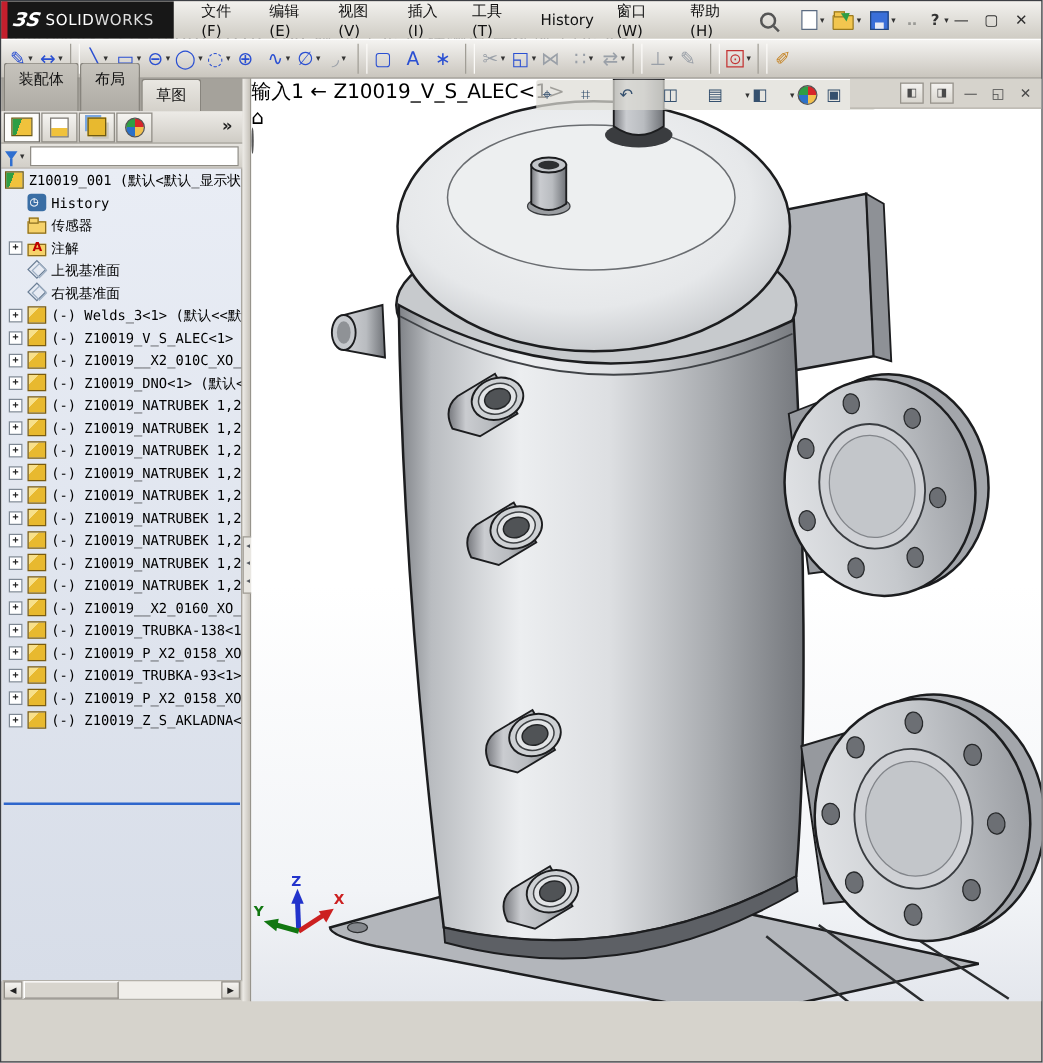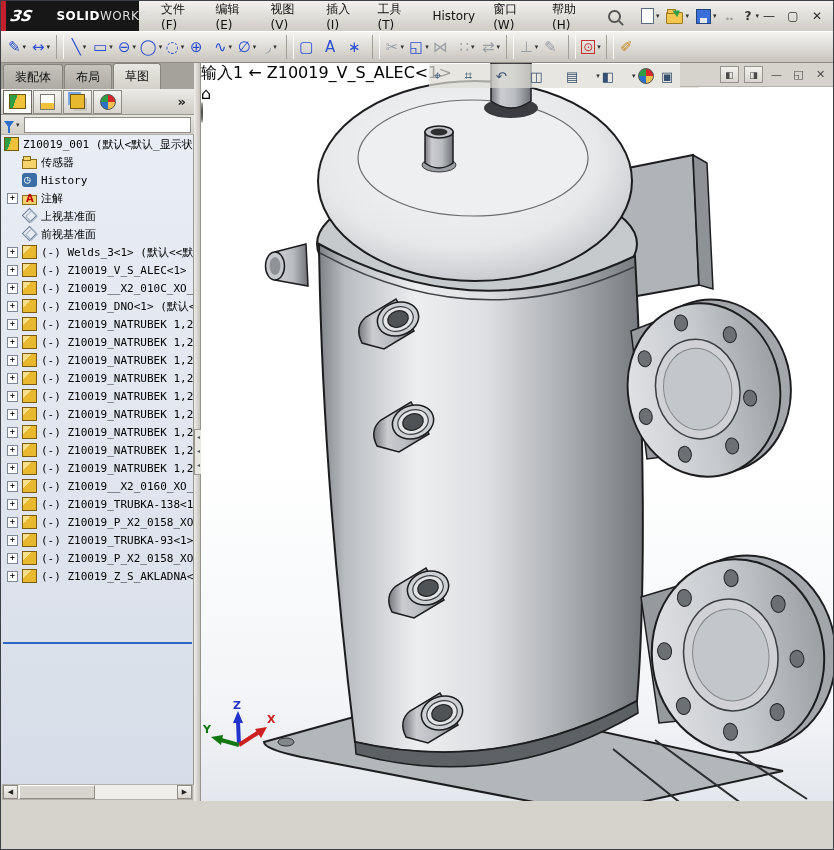--- a/index.html
+++ b/index.html
@@ -3,21 +3,21 @@
 <meta charset="utf-8">
 <style>
   html,body{margin:0;padding:0;background:#7a7d82;font-family:"DejaVu Sans",sans-serif;}
   .app{position:relative;width:834px;height:850px;background:#d6d3cc;overflow:hidden;border:1px solid #3c3f44;box-sizing:border-box;}
   
   .titlebar{position:absolute;top:0;left:0;right:0;height:30px;background:linear-gradient(#f2f1ee,#cfccc4);display:flex;align-items:center;}
   .redbar{position:absolute;left:0;top:0;width:5px;height:30px;background:#c e;}
   .redbar{background:#c41f2d;}
   .logoblock{width:138px;height:30px;background:#171717;color:#fff;display:flex;align-items:center;padding-left:10px;box-sizing:border-box;flex:none;}
   .logomark{font-style:italic;font-weight:bold;font-size:15px;transform:skewX(-12deg);margin-right:4px;}
-  .logobold{font-weight:bold;font-size:12px;letter-spacing:.5px;margin-left:20px;}
+  .logobold{font-weight:normal;font-size:12px;letter-spacing:.5px;}
   .logolight{font-weight:normal;font-size:12px;color:#ddd;letter-spacing:.5px;}
   .menus{display:flex;align-items:center;margin-left:14px;gap:2px;}
   .menuitem{font-size:12px;color:#111;padding:3px 8px;}
   .search-icon{width:9px;height:9px;border:2px solid #555;border-radius:50%;position:relative;margin-left:10px;display:inline-block;}
   .search-icon::after{content:"";position:absolute;width:6px;height:2px;background:#555;transform:rotate(45deg);right:-5px;bottom:-3px;}
   .quickbar{display:flex;align-items:center;margin-left:18px;gap:3px;}
   .qbtn{display:flex;align-items:center;padding:2px 2px;}
   .dd{font-size:7px;color:#333;margin-left:2px;}
   .qnew{width:11px;height:14px;background:#fff;border:1px solid #5a6a80;}
   .qopen{width:15px;height:10px;background:#f2c64f;border:1px solid #9a7a1f;border-radius:1px;position:relative;margin-top:3px;}
@@ -31,21 +31,21 @@
   .winbtn{font-size:12px;color:#2e2e2e;width:16px;text-align:center;}
   
   .toolbar2{position:absolute;top:30px;left:0;right:0;height:32px;background:linear-gradient(#f4f3f1,#c9c5bd);border-top:1px solid #fff;border-bottom:1px solid #8f8c85;display:flex;align-items:center;padding:0 4px;box-sizing:border-box;}
   .tbtn{height:24px;min-width:24px;display:flex;align-items:center;justify-content:center;font-size:15px;}
   .tbtn .tg{line-height:1;}
   .blue{color:#2a4fd2;} .gray{color:#9aa0a8;} .red{color:#c33333;} .multi{color:#c7872a;}
   .boxed .tg{border:1px solid #c33333;padding:0 1px;font-size:12px;}
   .sep{min-width:0;width:6px;height:24px;border-left:1px solid #a19e96;border-right:1px solid #fbfaf8;margin:0 3px;}
   
   .tabstrip{position:absolute;top:62px;left:0;width:200px;height:26px;background:#a5a29b;display:flex;align-items:flex-end;padding-left:2px;box-sizing:border-box;}
-  .tab{font-size:12px;color:#111;padding:4px 11px 3px;background:linear-gradient(#c6c3bc,#aeaba4);border:1px solid #87847d;border-bottom:none;border-radius:3px 3px 0 0;margin-right:1px;}
+  .tab{font-size:12px;color:#111;padding:4px 11px 17px;background:linear-gradient(#c6c3bc,#aeaba4);border:1px solid #87847d;border-bottom:none;border-radius:3px 3px 0 0;margin-right:1px;}
   .tab.active{background:linear-gradient(#e9e7e2,#d4d1ca);padding-bottom:4px;}
   
   .featstrip{position:absolute;top:88px;left:0;width:193px;height:26px;background:linear-gradient(#edebe7,#cfccc5);border-bottom:1px solid #9a978f;display:flex;align-items:center;padding:0 2px;box-sizing:border-box;}
   .fmtab{width:27px;height:22px;border:1px solid #8f8c85;background:linear-gradient(#f5f4f1,#d9d6cf);display:flex;align-items:center;justify-content:center;margin-right:1px;}
   .fmtab.pressed{background:#fdfdfc;border-color:#6f6c66;}
   .fm-asm{width:15px;height:13px;background:linear-gradient(110deg,#2f9e44 0 38%,#f0c23c 38%);border:1px solid #6e5a12;}
   .fm-prop{width:13px;height:14px;background:linear-gradient(#fff 0 55%,#f0c23c 55%);border:1px solid #7d7a74;}
   .fm-conf{width:13px;height:13px;position:relative;background:#e8b92f;border:1px solid #6e5a12;box-shadow:-3px -3px 0 -1px #7ba7e0,3px 3px 0 -1px #c9c6bf;}
   .fm-ball,.hu-ball{width:14px;height:14px;border-radius:50%;background:conic-gradient(#d8262a 0 25%,#f2c14e 25% 50%,#2c71c9 50% 75%,#2f9e44 75%);border:1px solid #555;}
   .fmmore{margin-left:auto;font-size:13px;color:#222;padding-right:6px;font-weight:bold;}
@@ -320,42 +320,42 @@
   </div>
 
   <div class="treepanel">
     <div class="trow rootrow">
       <span class="ti ti-root"></span>
       <span class="tlabel">Z10019_001  (默认&lt;默认_显示状</span>
     </div>
     <div>
       <div class="trow">
           <span class="texp" style="visibility: hidden;">+</span>
+          <span class="ti ti-hist"></span>
+          <span class="tlabel">History</span>
+        </div>
+        <div class="trow">
+          <span class="texp" style="visibility: hidden;">+</span>
           <span class="ti ti-folder"></span>
           <span class="tlabel">传感器</span>
-        </div>
-        <div class="trow">
-          <span class="texp" style="visibility: hidden;">+</span>
-          <span class="ti ti-hist"></span>
-          <span class="tlabel">History</span>
         </div>
         <div class="trow">
           <span class="texp">+</span>
           <span class="ti ti-annot"></span>
           <span class="tlabel">注解</span>
         </div>
         <div class="trow">
           <span class="texp" style="visibility: hidden;">+</span>
           <span class="ti ti-plane"></span>
           <span class="tlabel">上视基准面</span>
         </div>
         <div class="trow">
           <span class="texp" style="visibility: hidden;">+</span>
           <span class="ti ti-plane"></span>
-          <span class="tlabel">前视基准面</span>
+          <span class="tlabel">右视基准面</span>
         </div>
         <div class="trow">
           <span class="texp">+</span>
           <span class="ti ti-comp"></span>
           <span class="tlabel">(-) Welds_3&lt;1&gt; (默认&lt;&lt;默认</span>
         </div>
         <div class="trow">
           <span class="texp">+</span>
           <span class="ti ti-comp"></span>
           <span class="tlabel">(-) Z10019_V_S_ALEC&lt;1&gt; (默</span>

